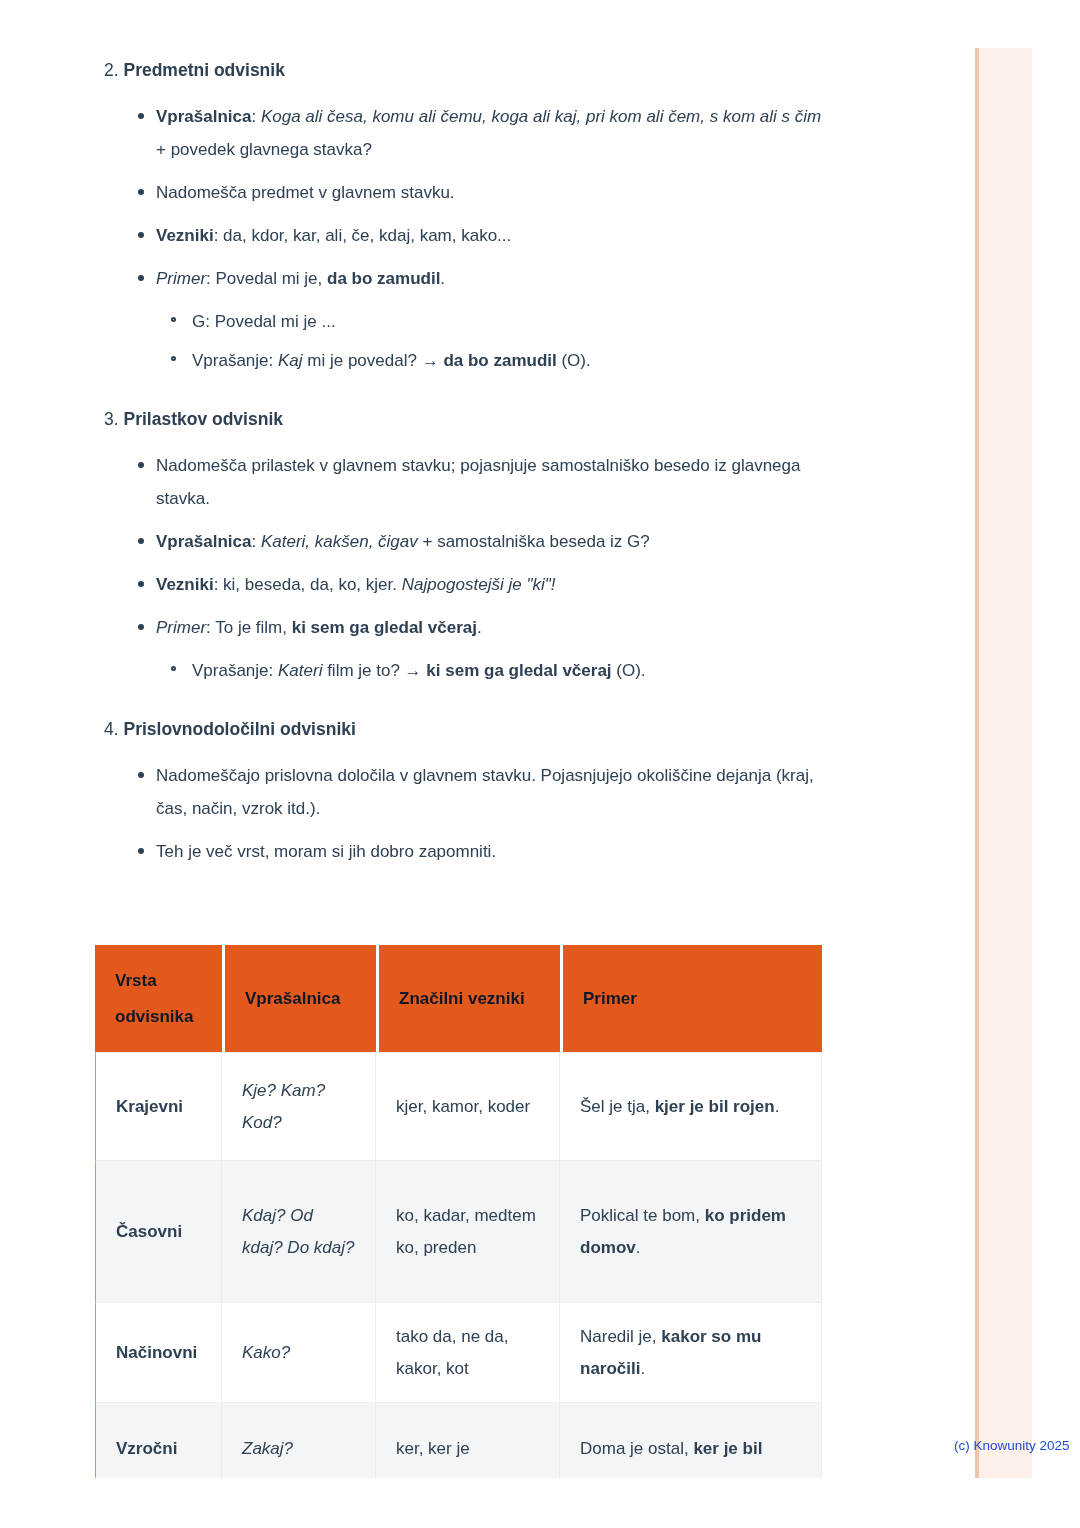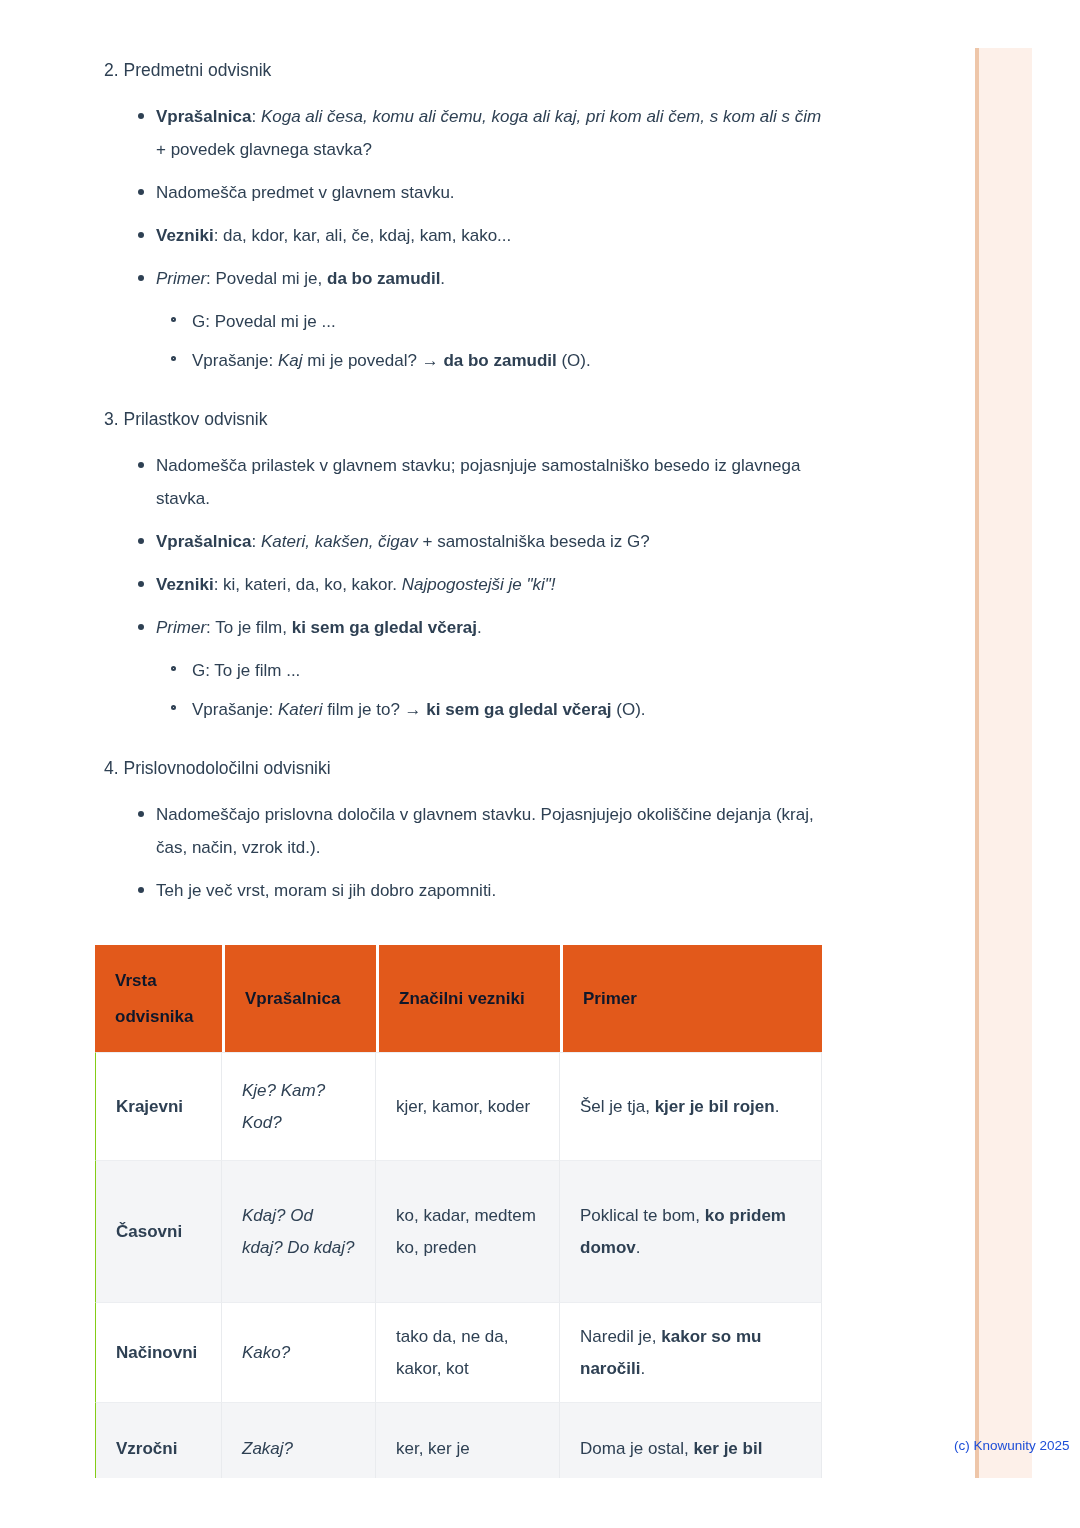--- a/index.html
+++ b/index.html
@@ -37,21 +37,21 @@
     line-height: 33px;
   }
 
   .sec-head {
     font-size: 17.5px;
     line-height: 24px;
     margin: 30px 0 18px 9px;
   }
   section:first-child .sec-head { margin-top: 10px; }
   .sec-num { font-weight: 400; }
-  .sec-title { font-weight: 400; text-align: center; }
+  .sec-title { font-weight: 700; text-align: center; }
 
   .item {
     position: relative;
     padding-left: 61px;
     margin-bottom: 10px;
   }
   .item .marker {
     position: absolute;
     display: inline-block;
     border-radius: 50%;
@@ -147,23 +147,22 @@
           <div class="item"><span class="marker dot"></span><span class="rich"><span class="">Nadomešča predmet v glavnem stavku.</span></span></div>
           <div class="item"><span class="marker dot"></span><span class="rich"><span class="b ">Vezniki</span><span class="">: da, kdor, kar, ali, če, kdaj, kam, kako...</span></span></div>
           <div class="item"><span class="marker dot"></span><span class="rich"><span class="i">Primer</span><span class="">: Povedal mi je, </span><span class="b ">da bo zamudil</span><span class="">.</span></span></div>
           <div class="item sub"><span class="marker circle"></span><span class="rich"><span class="">G: Povedal mi je ...</span></span></div>
           <div class="item sub"><span class="marker circle"></span><span class="rich"><span class="">Vprašanje: </span><span class="i">Kaj</span><span class=""> mi je povedal? → </span><span class="b ">da bo zamudil</span><span class=""> (O).</span></span></div>
         </section>
         <section>
           <div class="sec-head"><span class="sec-num">3. </span><span class="sec-title">Prilastkov odvisnik</span></div>
           <div class="item"><span class="marker dot"></span><span class="rich"><span class="">Nadomešča prilastek v glavnem stavku; pojasnjuje samostalniško besedo iz glavnega stavka.</span></span></div>
           <div class="item"><span class="marker dot"></span><span class="rich"><span class="b ">Vprašalnica</span><span class="">: </span><span class="i">Kateri, kakšen, čigav</span><span class=""> + samostalniška beseda iz G?</span></span></div>
-          <div class="item"><span class="marker dot"></span><span class="rich"><span class="b ">Vezniki</span><span class="">: ki, kateri, da, ko, kakor. </span><span class="i">Najpogostejši je "ki"!</span></span></div>
+          <div class="item"><span class="marker dot"></span><span class="rich"><span class="b ">Vezniki</span><span class="">: ki, beseda, da, ko, kjer. </span><span class="i">Najpogostejši je "ki"!</span></span></div>
           <div class="item"><span class="marker dot"></span><span class="rich"><span class="i">Primer</span><span class="">: To je film, </span><span class="b ">ki sem ga gledal včeraj</span><span class="">.</span></span></div>
-          <div class="item sub"><span class="marker circle"></span><span class="rich"><span class="">G: To je film ...</span></span></div>
           <div class="item sub"><span class="marker circle"></span><span class="rich"><span class="">Vprašanje: </span><span class="i">Kateri</span><span class=""> film je to? → </span><span class="b ">ki sem ga gledal včeraj</span><span class=""> (O).</span></span></div>
         </section>
         <section>
           <div class="sec-head"><span class="sec-num">4. </span><span class="sec-title">Prislovnodoločilni odvisniki</span></div>
           <div class="item"><span class="marker dot"></span><span class="rich"><span class="">Nadomeščajo prislovna določila v glavnem stavku. Pojasnjujejo okoliščine dejanja (kraj, čas, način, vzrok itd.).</span></span></div>
           <div class="item"><span class="marker dot"></span><span class="rich"><span class="">Teh je več vrst, moram si jih dobro zapomniti.</span></span></div>
         </section>
       </div>
   </div>
 

